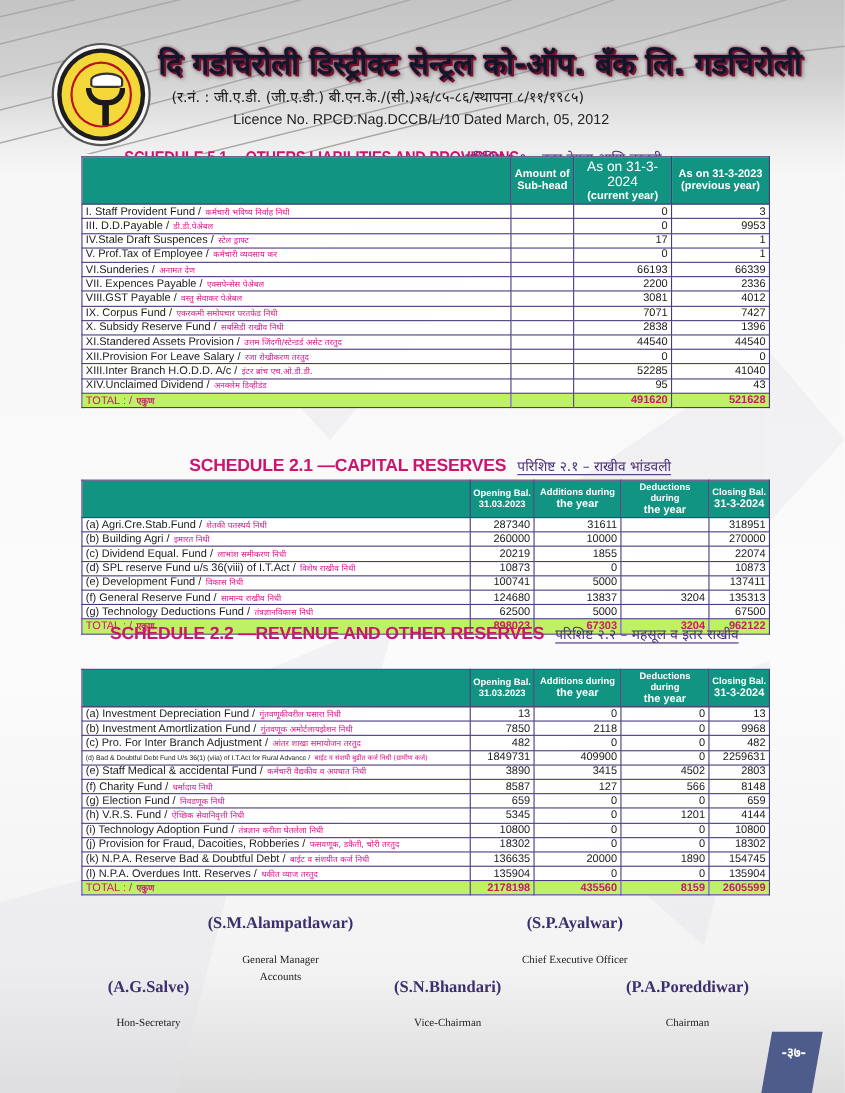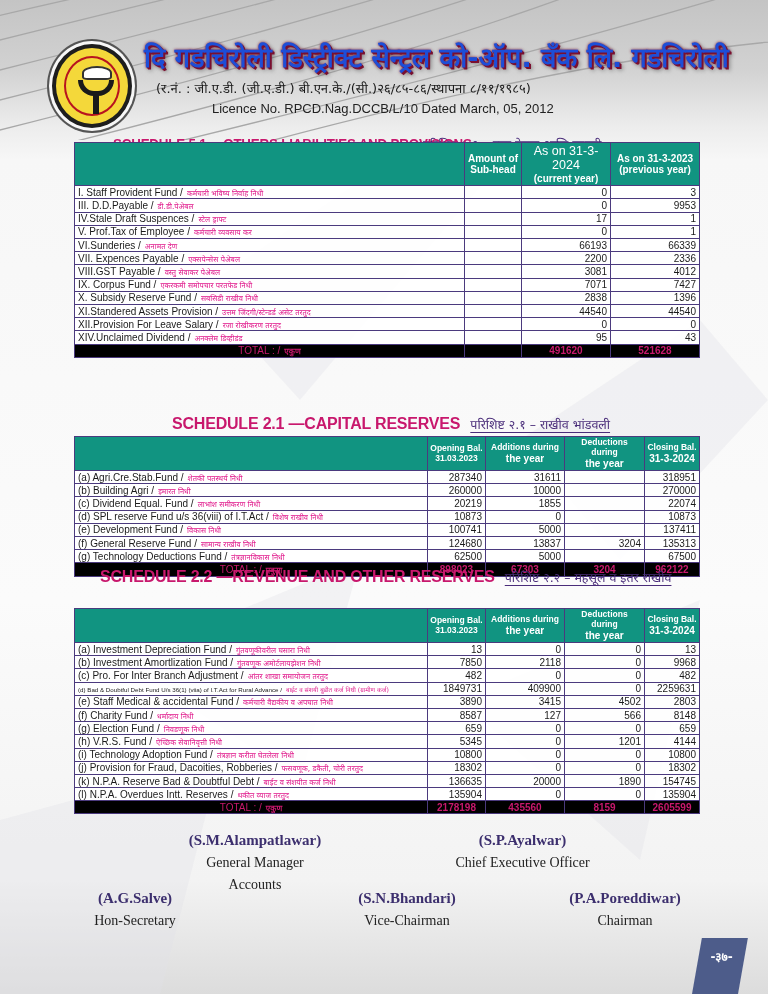--- a/index.html
+++ b/index.html
@@ -21,21 +21,21 @@
     display: flex; align-items: center; justify-content: center;
   }
   .logo .inner-ring { position: absolute; inset: 8px; border-radius: 50%; border: 2px solid #b8131f; }
   .logo .turban { position: absolute; top: 18px; left: 26px; width: 30px; height: 14px; background: #fff; border: 2px solid #333; border-radius: 50% 50% 20% 20%; }
   .logo .stem { position: absolute; bottom: 10px; left: 37px; width: 6px; height: 22px; background: #1a1a1a; }
   .logo .arms { position: absolute; bottom: 28px; left: 22px; width: 36px; height: 16px; border: 5px solid #1a1a1a; border-top: none; border-radius: 0 0 18px 18px; }
 
   .title-mr {
     position: absolute; left: 144px; top: 38px; width: 504px;
     font-family: "DejaVu Sans", sans-serif; font-weight: bold; font-size: 27px;
-    color: #1d4ed8; letter-spacing: 0px;
+    color: #0f172a; letter-spacing: 0px;
     text-shadow: 1px 1px 0 #7a1030, 2px 2px 0 #7a1030, 0 0 3px #7a1030, 3px 3px 4px rgba(0,0,0,0.4);
     white-space: nowrap;
   }
   .reg-no {
     position: absolute; left: 156px; top: 79px; font-family: "DejaVu Sans", sans-serif;
     font-size: 13px; color: #1a1a1a; white-space: nowrap;
   }
   .licence {
     position: absolute; left: 212px; top: 101px; font-size: 13px; color: #222; white-space: nowrap;
   }
@@ -47,29 +47,29 @@
 
   
   table.sched { position: absolute; border-collapse: collapse; background: rgba(255,255,255,0.92); table-layout: fixed; }
   table.sched td, table.sched th { border: 1px solid #4b3a7e; }
   table.sched thead th {
     background: #119481; color: #fff; font-weight: bold; text-align: center; line-height: 1.15; padding: 1px 2px;
   }
   table.sched tbody td { height: 13.2px; padding: 0 3px; font-size: 10px; white-space: nowrap; overflow: hidden; }
   table.sched tbody td.num { text-align: right; }
   table.sched .lbl-mr { color: #e0178a; font-family: "DejaVu Sans", sans-serif; font-size: 7.5px; margin-left: 4px; }
-  table.sched tr.total td { background: #000000; color: #c8186d; font-weight: bold; text-align: center; }
+  table.sched tr.total td { background: #bef264; color: #c8186d; font-weight: bold; }
   table.sched tr.total td .lbl-en { color: #c8186d; font-weight: normal; }
   table.sched tr.total td .lbl-mr { color: #c8186d; font-size: 8px; }
   .tiny-label { font-size: 6.2px !important; }
 
   
   .sig { position: absolute; text-align: center; font-family: "Liberation Serif", "DejaVu Serif", serif; }
   .sig .name { color: #3c2f6e; font-weight: bold; font-size: 15px; }
-  .sig .role { color: #222; font-size: 14px; margin-top: 3px; line-height: 1.55; text-align: center; }
+  .sig .role { color: #222; font-size: 10px; margin-top: 16px; line-height: 1.55; text-align: center; }
 
   .page-no {
     position: absolute; left: 692px; top: 938px; width: 46px; height: 56px;
     background: #4d5c8a; transform: skewX(-10deg); transform-origin: bottom left;
   }
   .page-no span {
     position: absolute; left: 0; right: 0; top: 10px; text-align: center; color: #fff;
     font-family: "DejaVu Sans", sans-serif; font-size: 12px; font-weight: bold; transform: skewX(10deg);
   }
 </style>
@@ -198,20 +198,26 @@
         <td class="num">44540</td>
         <td class="num">44540</td>
       </tr>
       <tr>
         <td><span class="lbl-en">XII.Provision For Leave Salary /</span><span class="lbl-mr">रजा रोखीकरण तरतुद</span></td>
         <td class="num"></td>
         <td class="num">0</td>
         <td class="num">0</td>
       </tr>
       <tr>
+        <td><span class="lbl-en">XIII.Inter Branch H.O.D.D. A/c /</span><span class="lbl-mr">इंटर ब्रांच एच.ओ.डी.डी.</span></td>
+        <td class="num"></td>
+        <td class="num">52285</td>
+        <td class="num">41040</td>
+      </tr>
+      <tr>
         <td><span class="lbl-en">XIV.Unclaimed Dividend /</span><span class="lbl-mr">अनक्लेम डिव्हीडंड</span></td>
         <td class="num"></td>
         <td class="num">95</td>
         <td class="num">43</td>
       </tr>
       <tr class="total">
         <td><span class="lbl-en">TOTAL : /</span><span class="lbl-mr">एकुण</span></td>
         <td class="num"></td>
         <td class="num">491620</td>
         <td class="num">521628</td>

